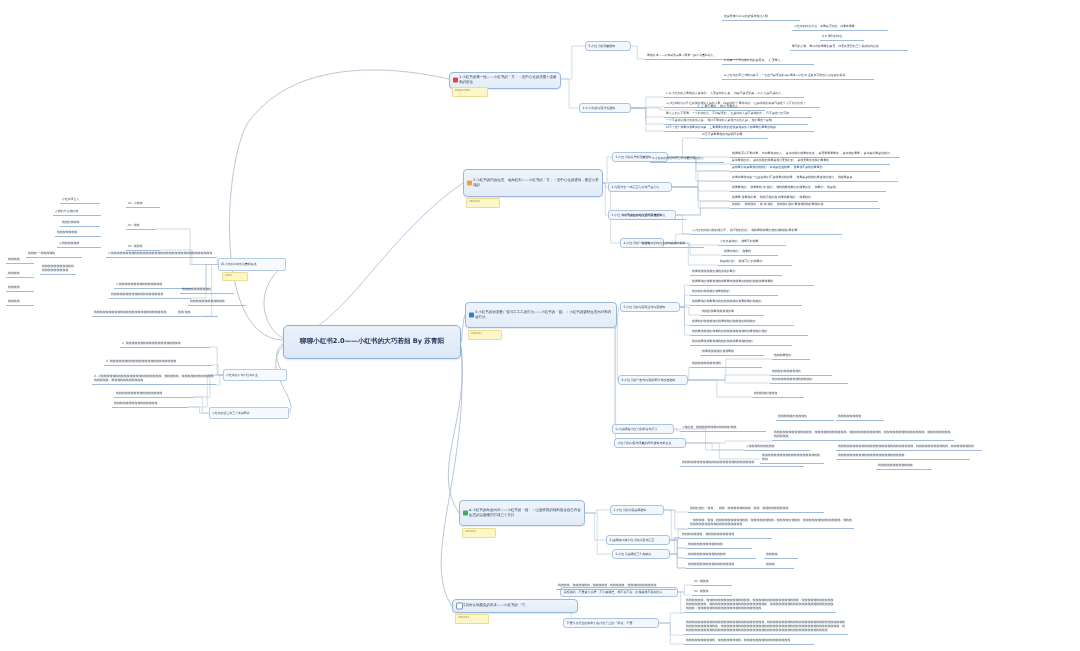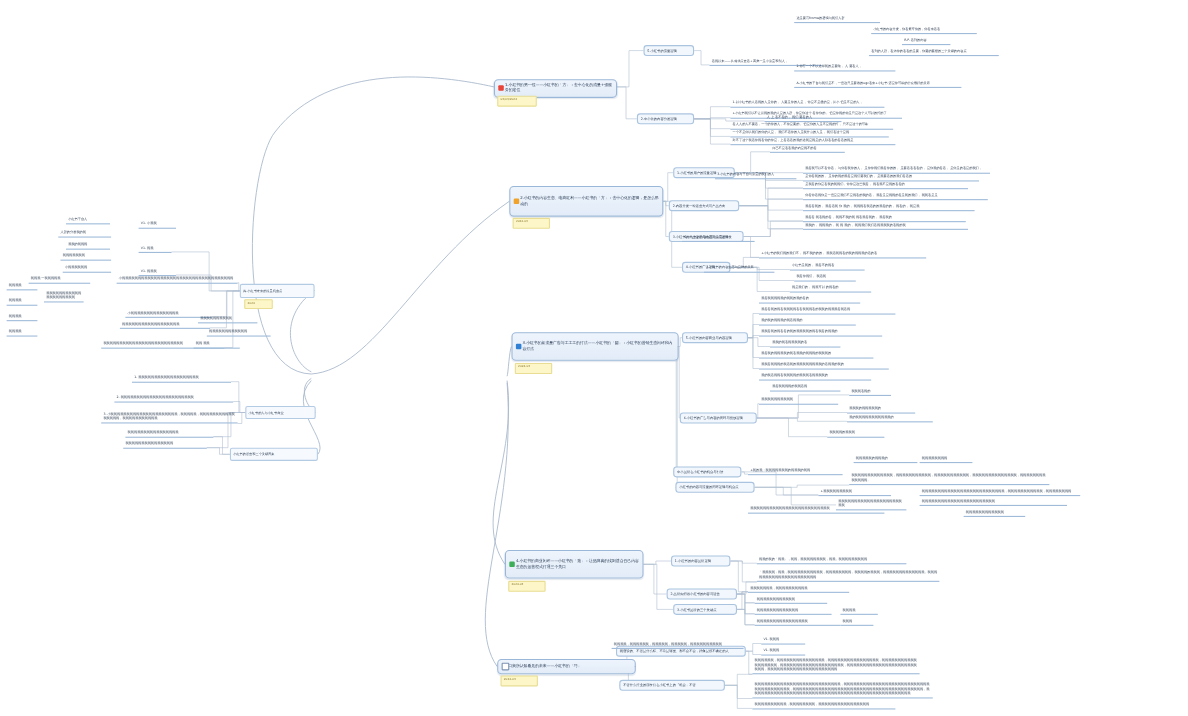--- a/index.html
+++ b/index.html
@@ -204,20 +204,21 @@
         <path d="M223,375 H217.15 V347 H210"></path>
         <path d="M223,375 H218.05 V365 H212"></path>
         <path d="M223,375 H219.85 V385 H216"></path>
         <path d="M223,375 H209.95 V397 H194"></path>
         <path d="M223,375 H207.25 V407 H188"></path>
         <path d="M209,413 H202.25 V397 H194"></path>
         <path d="M209,413 H199.55 V407 H188"></path>
       </g>
   </svg>
 
+  <div class="node root" id="root-node" style="left: 283px; top: 325px; width: 178px; min-height: 34px; height: 34px;">聊聊小红书2.0——小红书的大巧若拙  By 苏青阳</div>
 
   <div id="branch-layer">
       <div class="node branch" style="position: absolute; left: 449px; top: 72px; width: 112px; min-height: 14px;">
         <span class="bicon ic-red"></span>
         <span>1.小红书的第一性——小红书的「方」：去中心化的流量+强服务的定位</span>
       </div>
       <div class="note" style="left: 452px; top: 87px; width: 30px; height: 6px;">03/03/2024</div>
       <div class="node branch" style="position: absolute; left: 463px; top: 169px; width: 140px; min-height: 28px;">
         <span class="bicon ic-orange"></span>
         <span>2.小红书的内容生态、电商红利——小红书的「方」：去中心化的逻辑，是怎么形成的</span>

